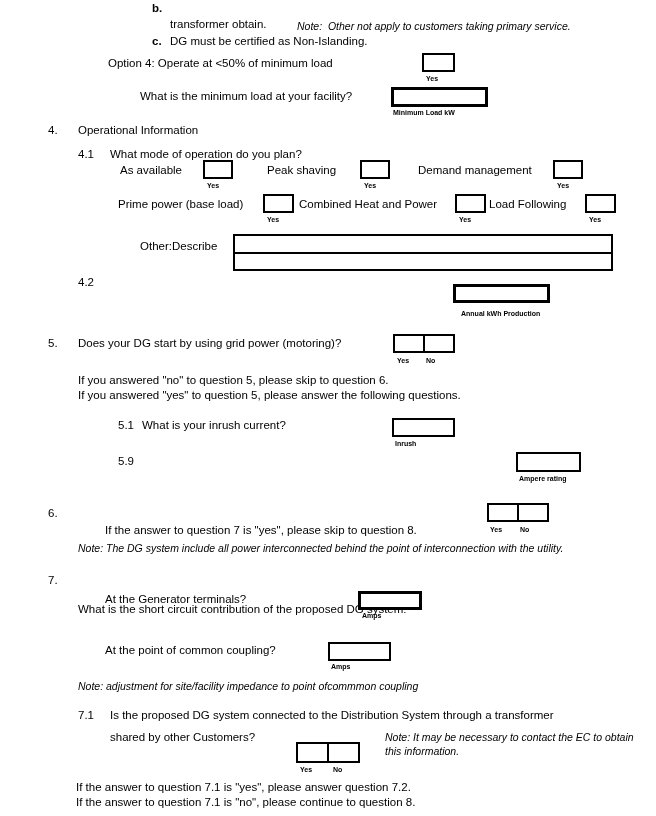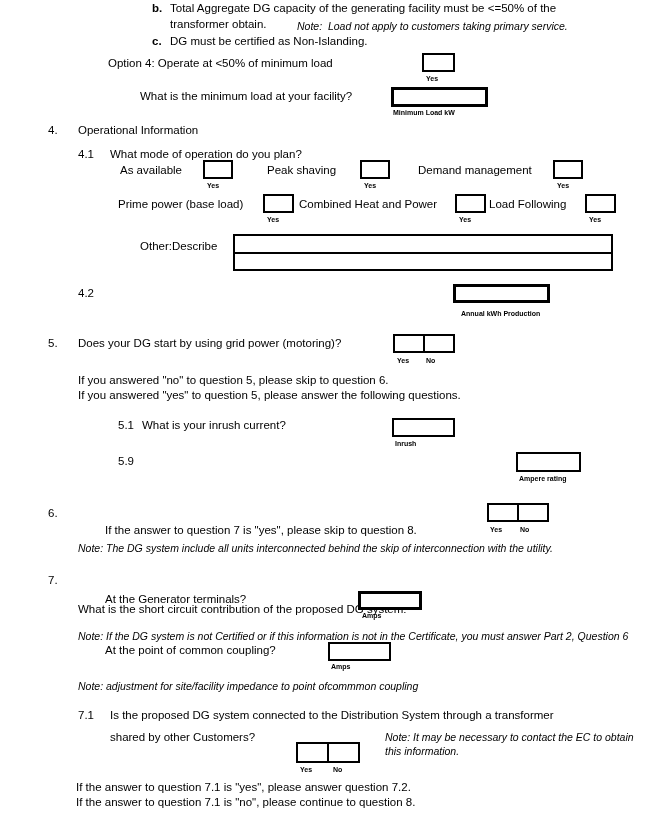--- a/index.html
+++ b/index.html
@@ -18,23 +18,22 @@
   .other{position:absolute;box-sizing:border-box;border:2px solid #000;background:#fff;display:flex;flex-direction:column;}
   .other .row{flex:1;}
   .other .row.first{border-bottom:2px solid #000;}
 </style>
 </head>
 <body>
 
 <div id="page">
 
   <span class="t b" style="left:152px;top:2px">b.</span>
-  <span class="t" style="left:170px;top:2px">Total Aggregate DG capacity of the generating facility must be &lt;=50% of the</span>
   <span class="t" style="left:170px;top:18px">transformer obtain.</span>
-  <span class="note" style="left:297px;top:20px">Note:  Load not apply to customers taking primary service.</span>
+  <span class="note" style="left:297px;top:20px">Note:  Other not apply to customers taking primary service.</span>
   <span class="t b" style="left:152px;top:35px">c.</span>
   <span class="t" style="left:170px;top:35px">DG must be certified as Non-Islanding.</span>
 
   <span class="t" style="left:108px;top:57px">Option 4: Operate at &lt;50% of minimum load</span>
   <div class="cb" style="left:422px;top:53px;width:33px;height:19px"></div>
   <span class="tiny" style="left:426px;top:75px">Yes</span>
   <span class="t" style="left:140px;top:90px">What is the minimum load at your facility?</span>
   <div class="field thick" style="left:391px;top:87px;width:97px;height:20px"></div>
   <span class="tiny" style="left:393px;top:109px">Minimum Load kW</span>
 
@@ -66,21 +65,21 @@
   <span class="t" style="left:489px;top:198px">Load Following</span>
   <div class="cb" style="left:585px;top:194px;width:31px;height:19px"></div>
   <span class="tiny" style="left:589px;top:216px">Yes</span>
 
   <span class="t" style="left:140px;top:240px">Other:Describe</span>
   <div class="other" style="left:233px;top:234px;width:380px;height:37px">
     <div class="row first"></div>
     <div class="row"></div>
   </div>
 
-  <span class="t" style="left:78px;top:287px">4.2</span>
+  <span class="t" style="left:78px;top:276px">4.2</span>
   <div class="field thick" style="left:453px;top:284px;width:97px;height:19px"></div>
   <span class="tiny" style="left:461px;top:310px">Annual kWh Production</span>
 
   <span class="t" style="left:48px;top:337px">5.</span>
   <span class="t" style="left:78px;top:337px">Does your DG start by using grid power (motoring)?</span>
   <div class="yn" style="left:393px;top:334px;width:62px;height:19px">
     <div class="cell first"></div>
     <div class="cell"></div>
   </div>
   <span class="tiny" style="left:397px;top:357px">Yes</span>
@@ -98,28 +97,27 @@
   <span class="tiny" style="left:519px;top:475px">Ampere rating</span>
 
   <span class="t" style="left:48px;top:507px">6.</span>
   <span class="t" style="left:105px;top:524px">If the answer to question 7 is "yes", please skip to question 8.</span>
   <div class="yn" style="left:487px;top:503px;width:62px;height:19px">
     <div class="cell first"></div>
     <div class="cell"></div>
   </div>
   <span class="tiny" style="left:490px;top:526px">Yes</span>
   <span class="tiny" style="left:520px;top:526px">No</span>
-  <span class="note" style="left:78px;top:542px">Note: The DG system include all units interconnected behind the skip of interconnection with the utility.</span>
+  <span class="note" style="left:78px;top:542px">Note: The DG system include all power interconnected behind the point of interconnection with the utility.</span>
 
   <span class="t" style="left:48px;top:574px">7.</span>
   <span class="t" style="left:78px;top:603px">What is the short circuit contribution of the proposed DG system:</span>
   <span class="t" style="left:105px;top:593px">At the Generator terminals?</span>
   <div class="field thick" style="left:358px;top:591px;width:64px;height:19px"></div>
   <span class="tiny" style="left:362px;top:612px">Amps</span>
-  <span class="note" style="left:78px;top:630px">Note: If the DG system is not Certified or if this information is not in the Certificate, you must answer Part 2, Question 6</span>
   <span class="t" style="left:105px;top:644px">At the point of common coupling?</span>
   <div class="field" style="left:328px;top:642px;width:63px;height:19px"></div>
   <span class="tiny" style="left:331px;top:663px">Amps</span>
   <span class="note" style="left:78px;top:680px">Note: adjustment for site/facility impedance to point ofcommmon coupling</span>
 
   <span class="t" style="left:78px;top:709px">7.1</span>
   <span class="t" style="left:110px;top:709px">Is the proposed DG system connected to the Distribution System through a transformer</span>
   <span class="t" style="left:110px;top:731px">shared by other Customers?</span>
   <div class="yn" style="left:296px;top:742px;width:64px;height:21px">
     <div class="cell first"></div>

